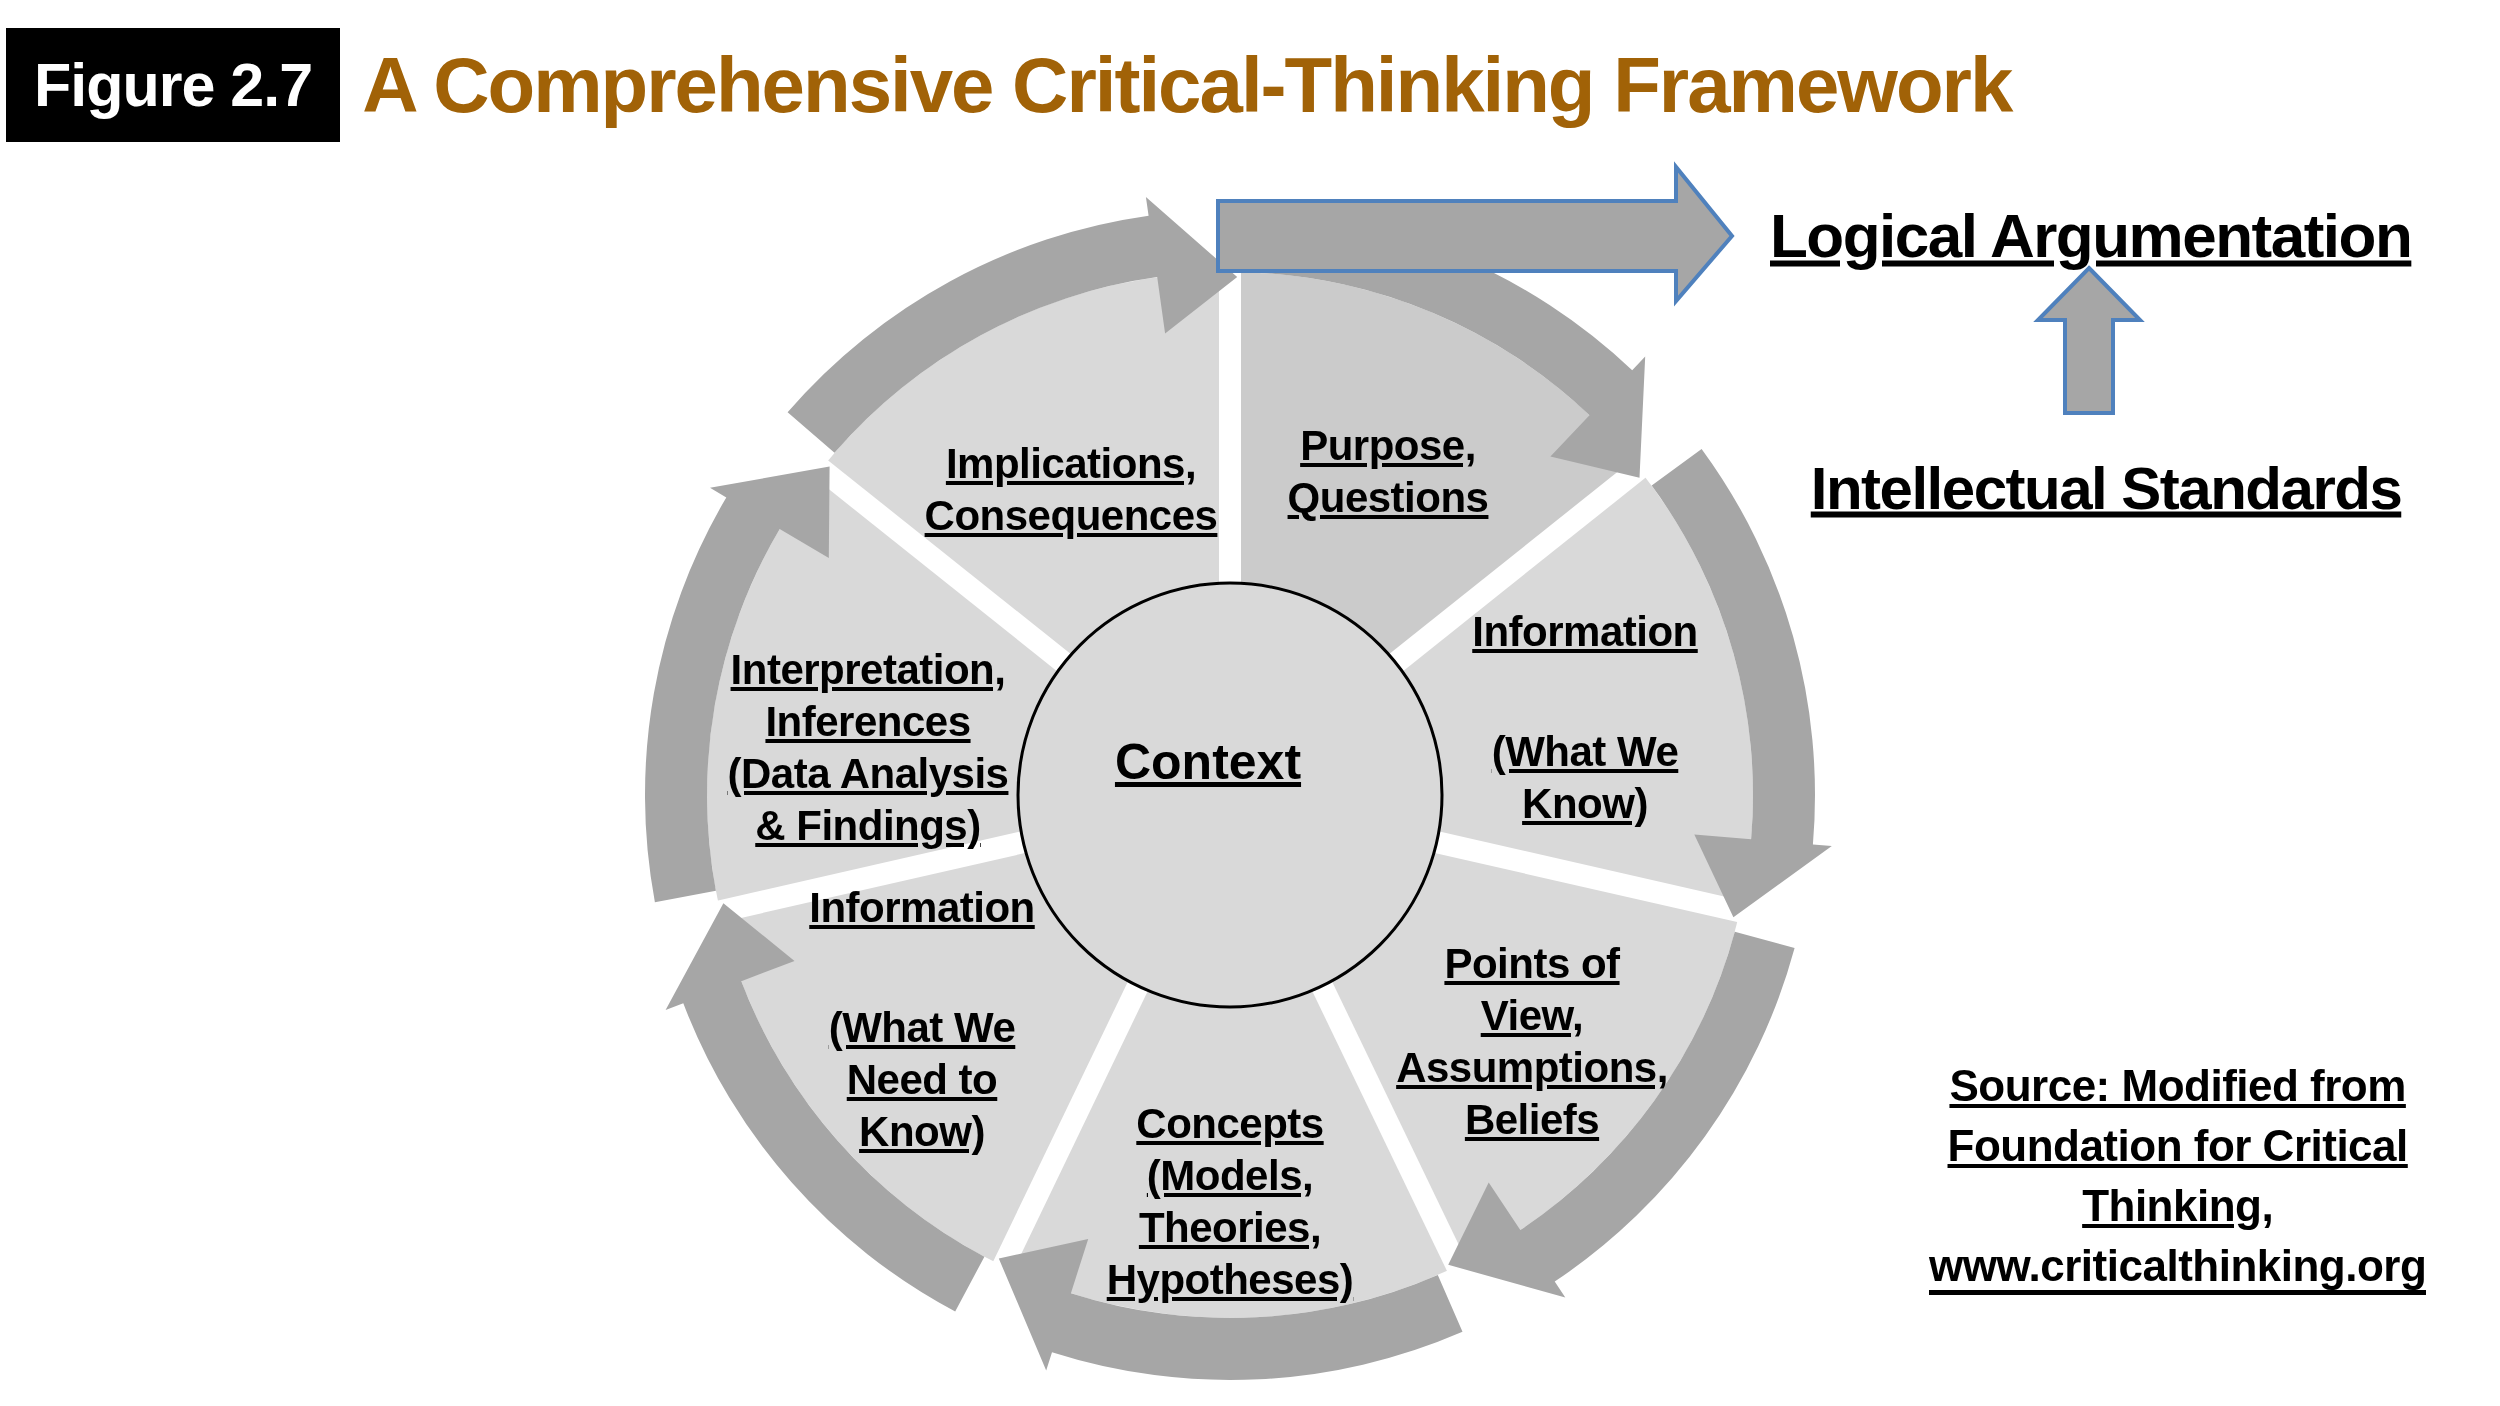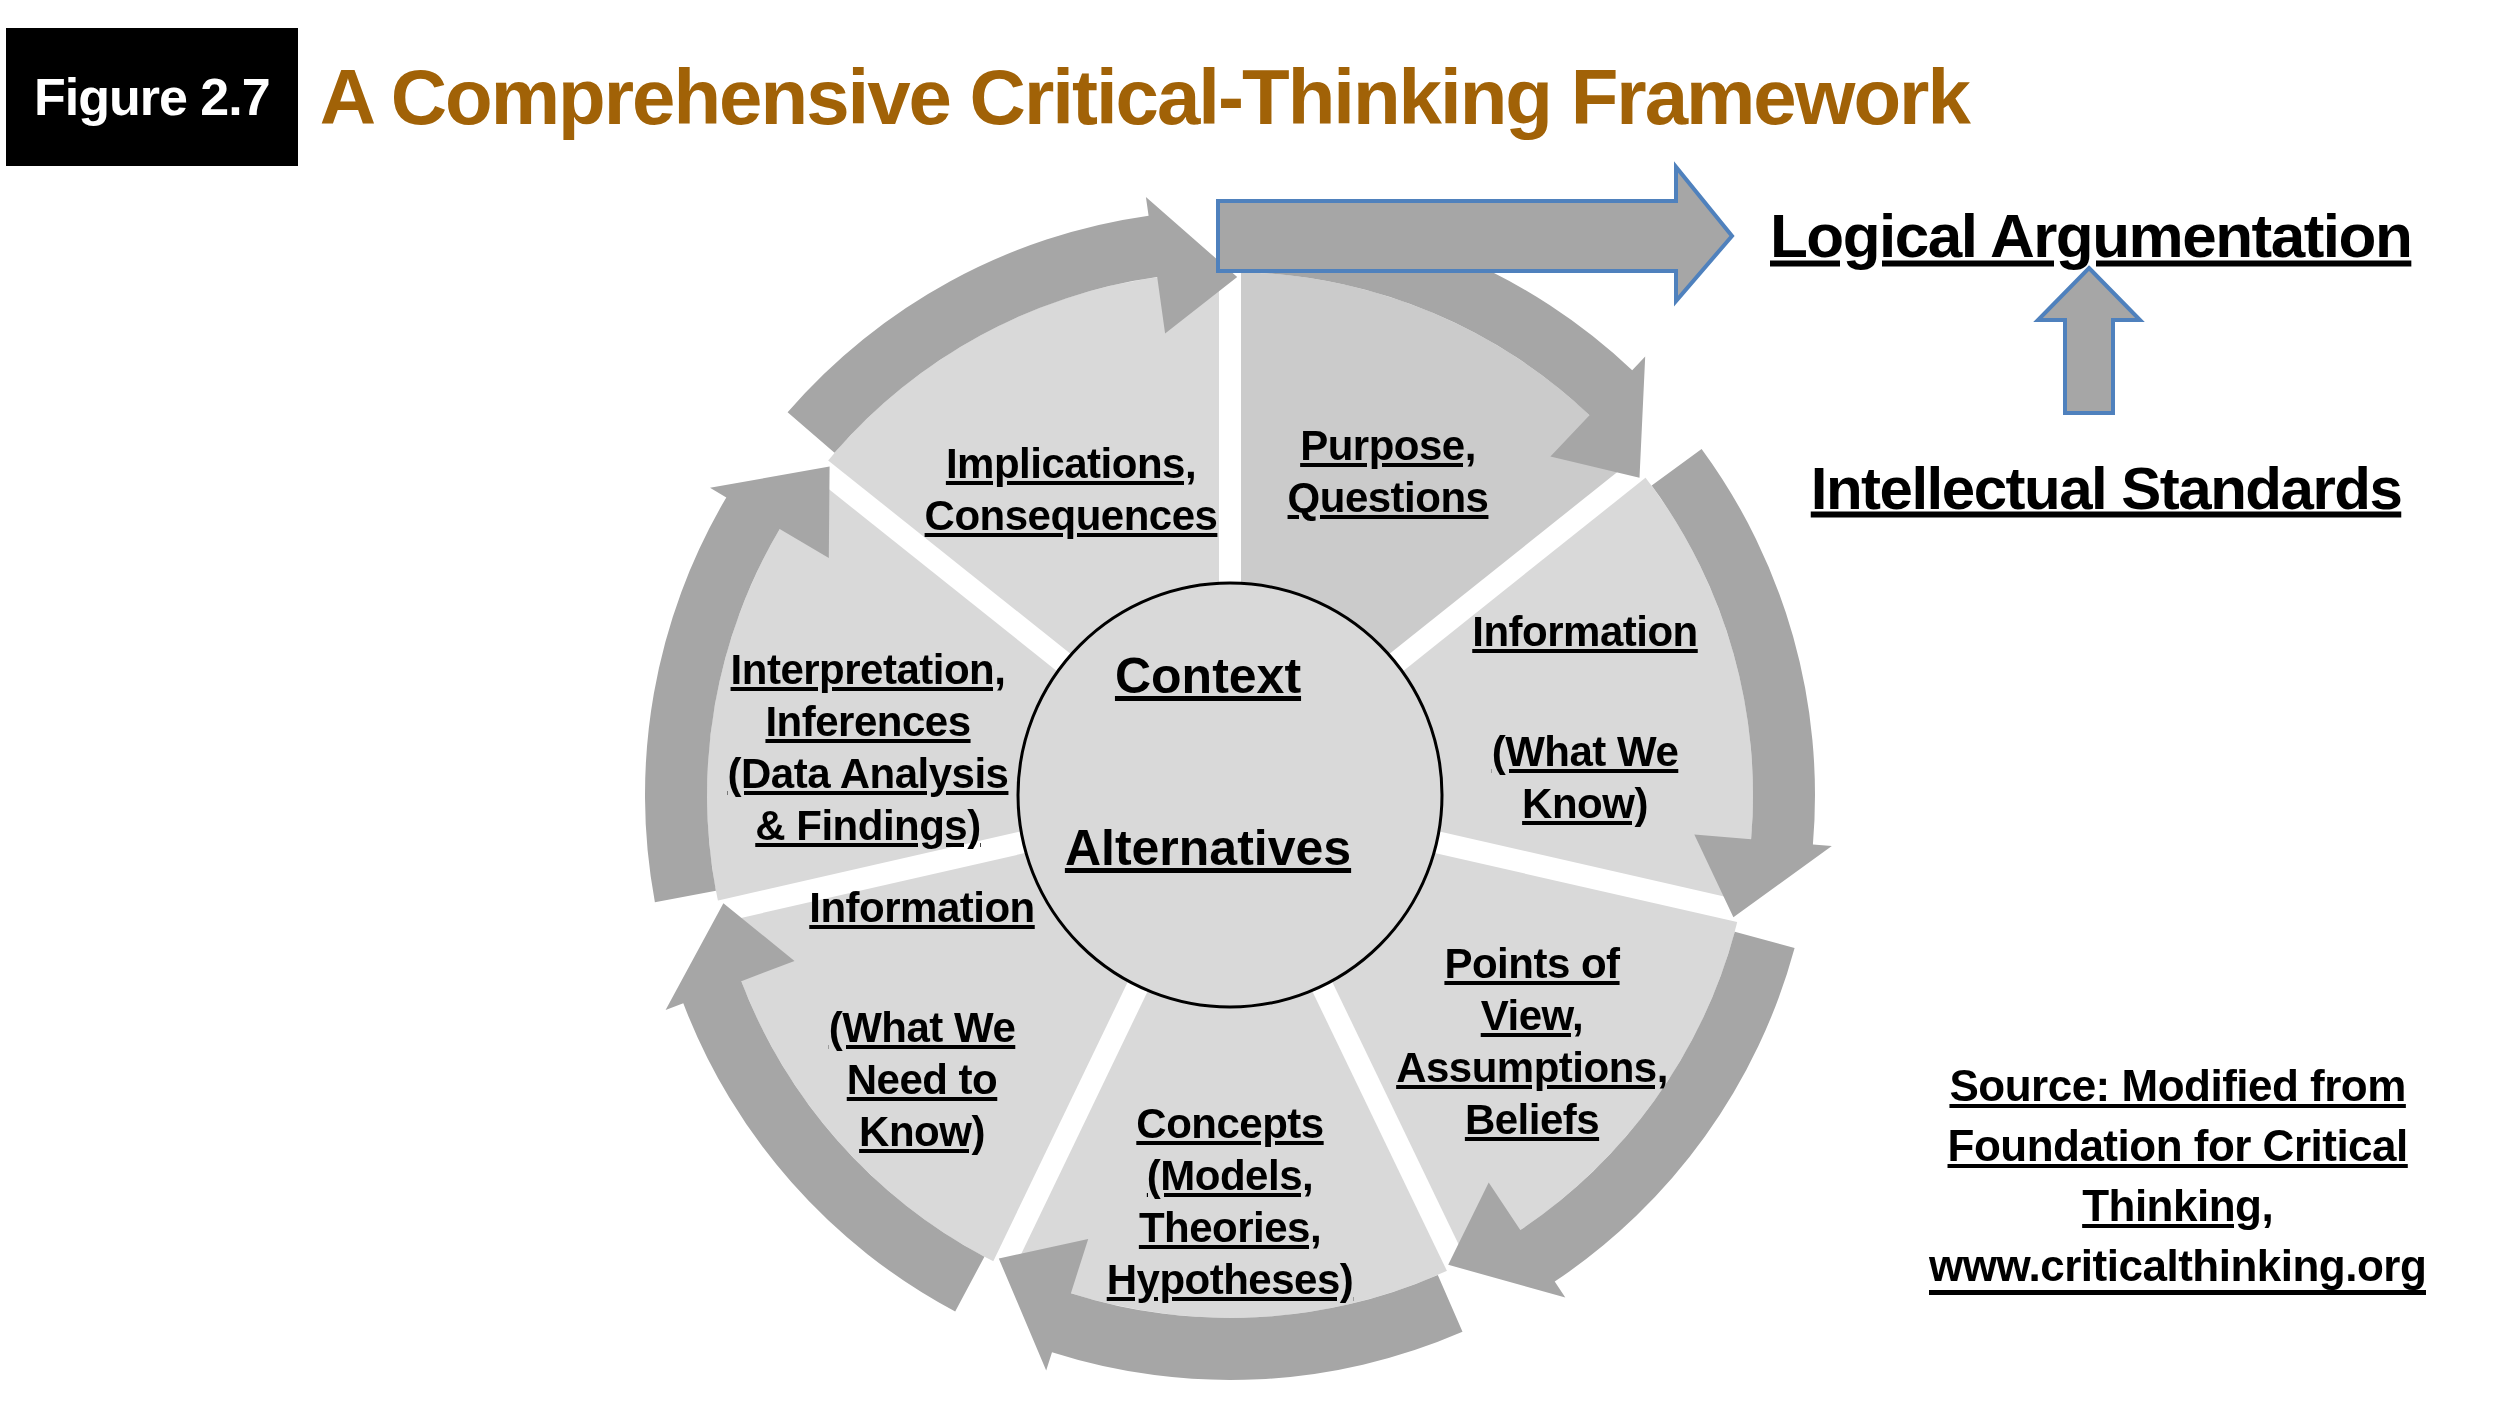--- a/index.html
+++ b/index.html
@@ -4,22 +4,22 @@
 <style>
   html,body{margin:0;padding:0;}
   body{
     width:2500px;height:1406px;position:relative;overflow:hidden;
     background:#ffffff;color:#000;
     font-family:"Liberation Sans",sans-serif;font-weight:bold;
   }
   
   .header{position:absolute;left:6px;top:28px;display:flex;align-items:stretch;}
   .figure-box{
-    background:#000;color:#fff;height:138px;display:flex;align-items:center;
-    padding:0 28px;font-size:52px;letter-spacing:-1px;white-space:nowrap;
+    background:#000;color:#fff;height:114px;display:flex;align-items:center;
+    padding:0 28px;font-size:61px;letter-spacing:-1px;white-space:nowrap;
   }
   .main-title{
     display:flex;align-items:center;margin-left:22px;font-size:78px;
     letter-spacing:-2px;white-space:nowrap;color:#a16207;
   }
   
   svg.diagram{position:absolute;left:0;top:0;}
   
   .abs{position:absolute;text-decoration:underline;}
   .centered{transform:translate(-50%,-50%);}
@@ -119,21 +119,20 @@
 &amp; Findings)</div>
 </div>
 
 <div class="abs centered wedge-label" style="left:1071px;top:490px;">
   <div>Implications,
 Consequences</div>
 </div>
 
 <div class="abs centered hub-label" style="left:1208px;top:762px;">
   <div>Context</div>
-  <div class="sub">Alternatives</div>
 </div>
 
 <div class="abs logical" style="left:1770px;top:235px;">Logical Argumentation</div>
 
 <div class="abs centered standards" style="left:2106px;top:488px;text-align:right;">Intellectual Standards</div>
 
 <div class="abs source" style="left:1929px;top:1056px;">
   <div>Source: Modified from</div>
   <div>Foundation for Critical</div>
   <div>Thinking,</div>

